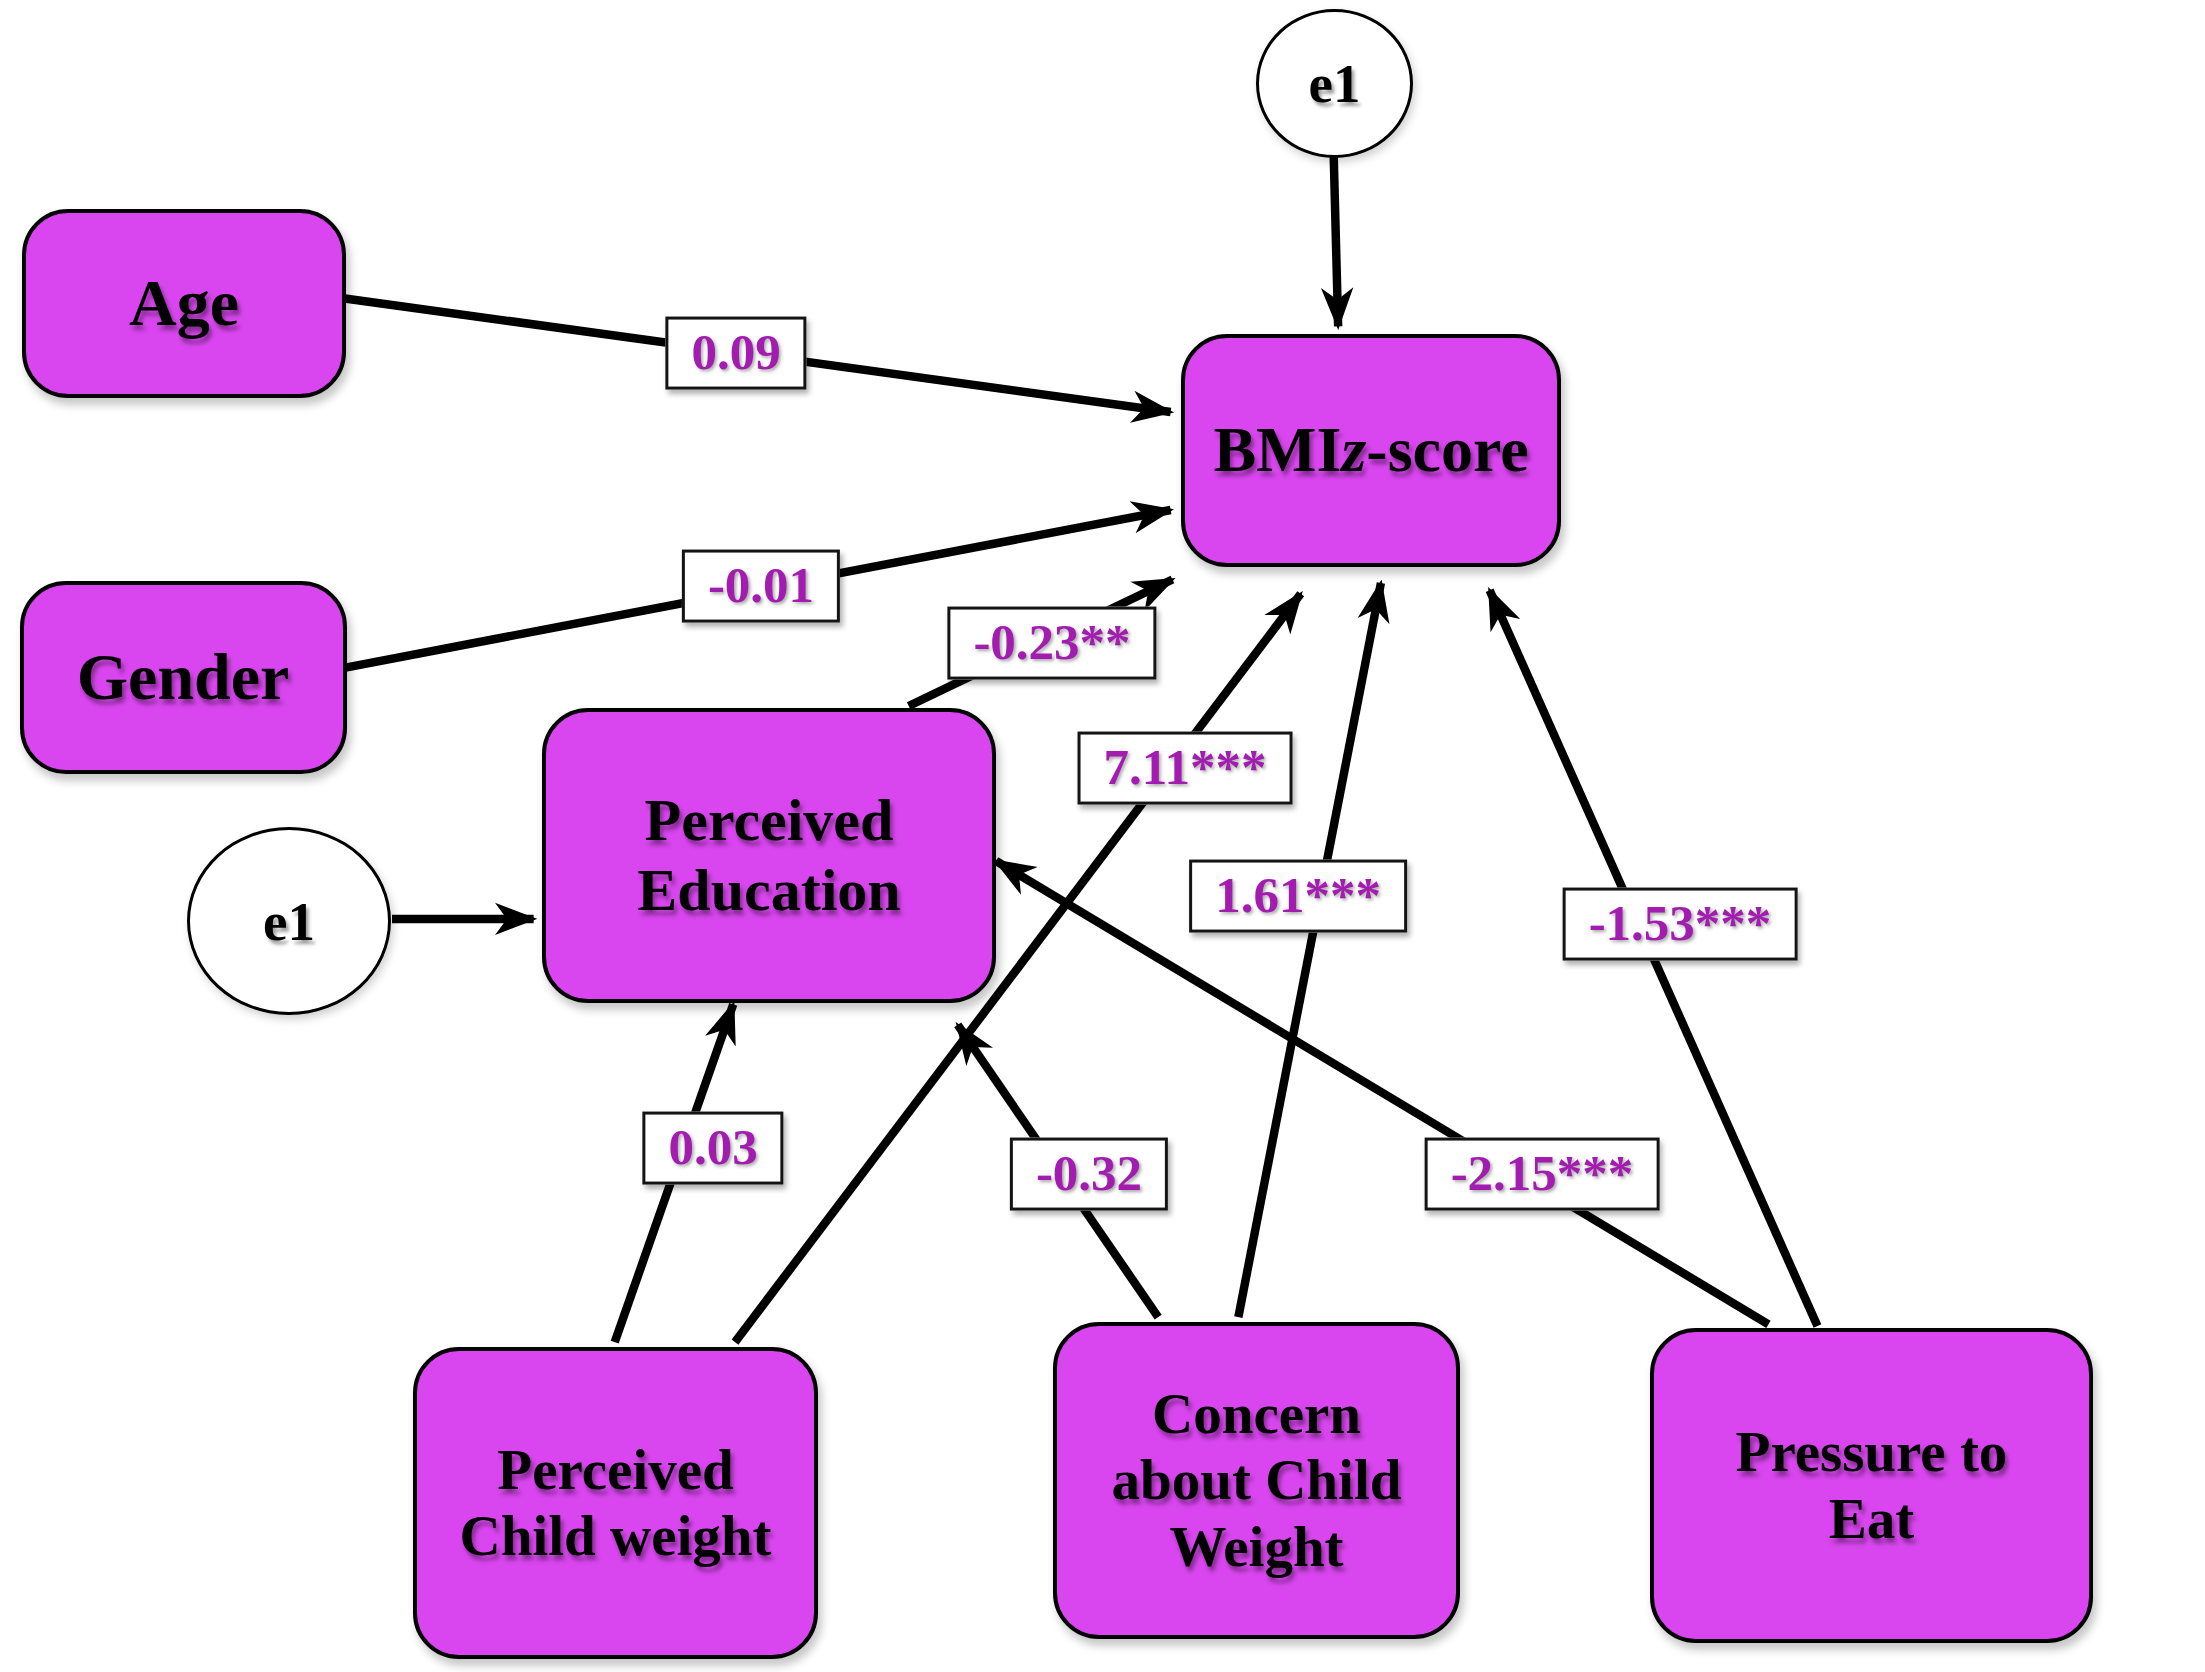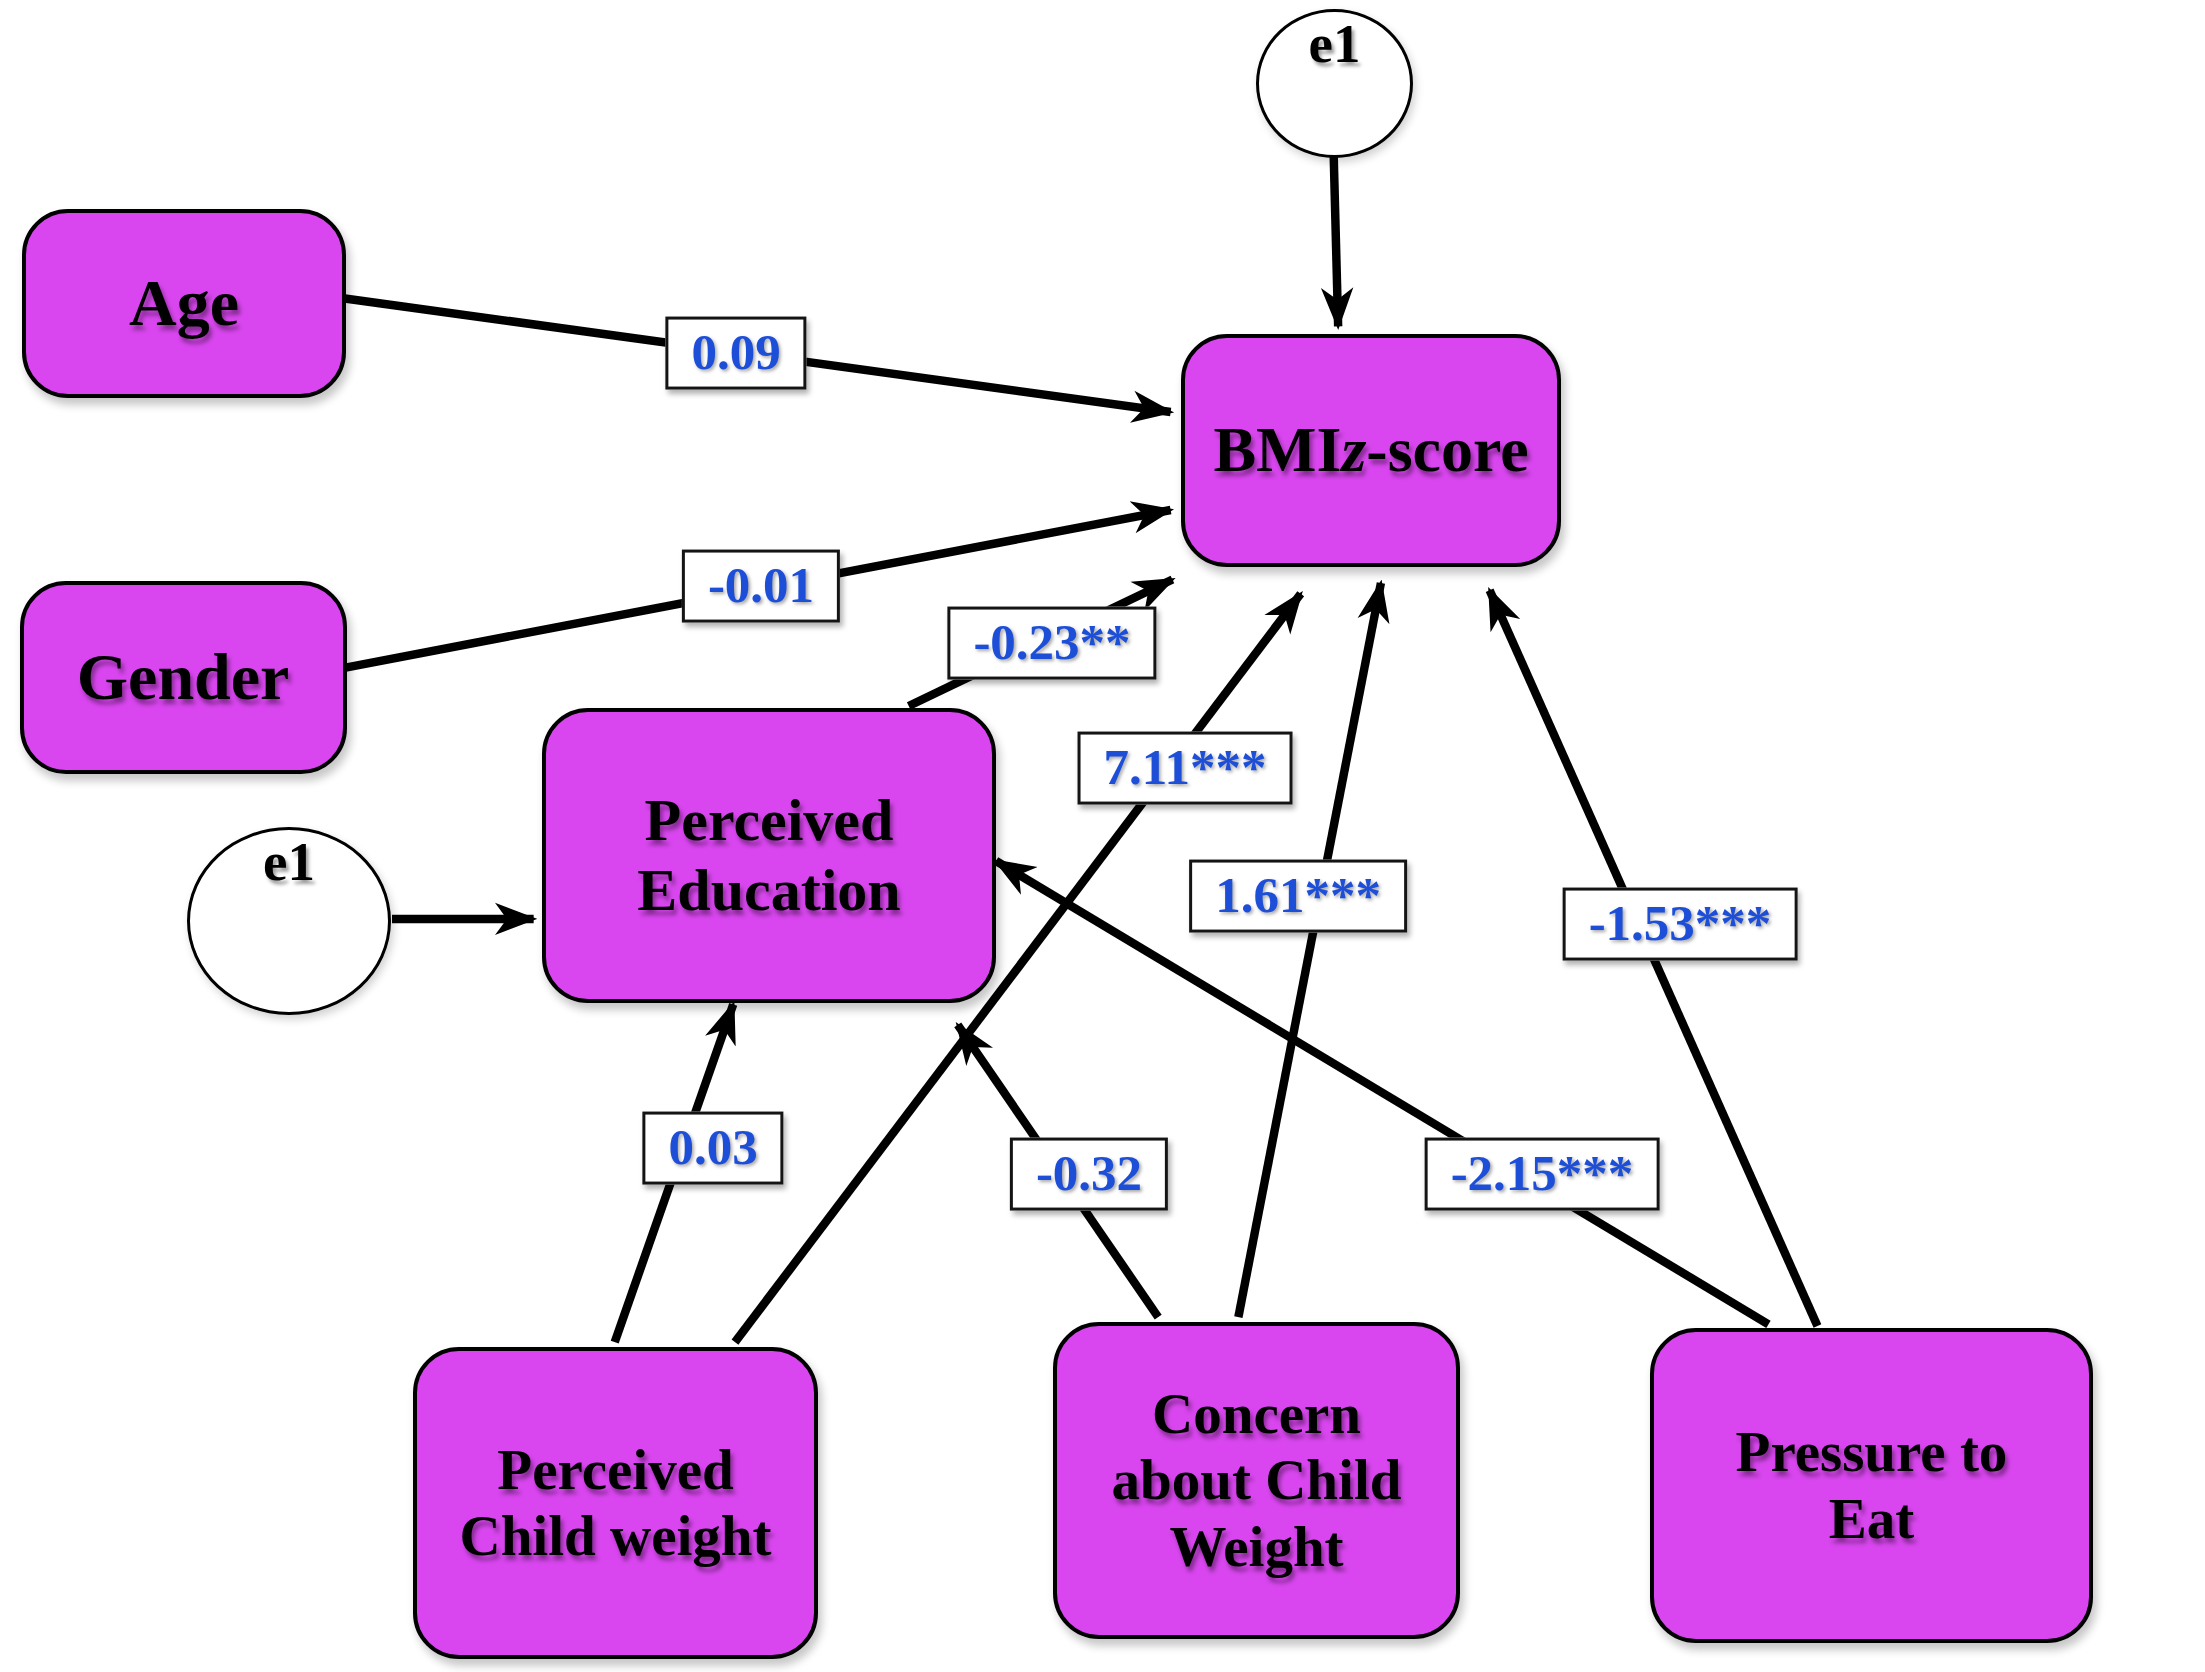--- a/index.html
+++ b/index.html
@@ -24,32 +24,32 @@
     text-shadow:2.7px 4.5px 4.5px rgba(0,0,0,0.38);
     line-height:1.16;
   }
   .node span{display:block;}
   .ellipse{
     position:absolute;z-index:2;
     background:#fff;
     border:3.6px solid #000;
     border-radius:50%;
     box-shadow:2.7px 4.5px 8px rgba(0,0,0,0.18);
-    display:flex;justify-content:center;
+    display:flex;align-items:center;justify-content:center;
     font-weight:bold;color:#000;font-size:55px;
     text-shadow:2.7px 3.6px 3.6px rgba(0,0,0,0.38);
   }
   .chip{
     position:absolute;z-index:3;
     transform:translate(-50%,-50%);
     background:#fff;
     border:3.6px solid #141414;
     box-shadow:2.7px 4.5px 5.3px rgba(0,0,0,0.3);
     padding:2.7px 23px 6.2px 23px;
-    font-weight:bold;color:#1d4ed8;font-size:51px;
+    font-weight:bold;color:#a21caf;font-size:51px;
     white-space:nowrap;
     text-shadow:1.8px 2.7px 3.6px rgba(0,0,0,0.35);
   }
   
   #n-age      {left:22px;  top:209px;  width:316px; height:181px; font-size:66px;}
   #n-gender   {left:19.6px;  top:581px;  width:319px; height:185px; font-size:66px;}
   #n-bmi      {left:1181px;top:334px;  width:372px; height:225px; font-size:64px; flex-direction:row;}
   #n-me       {left:542px; top:708px;  width:446px; height:287px; font-size:60px;}
   #n-pcw      {left:413px; top:1347px; width:397px; height:304px; font-size:57px;}
   #n-concern  {left:1053px;top:1322px; width:399px; height:309px; font-size:57px;}

